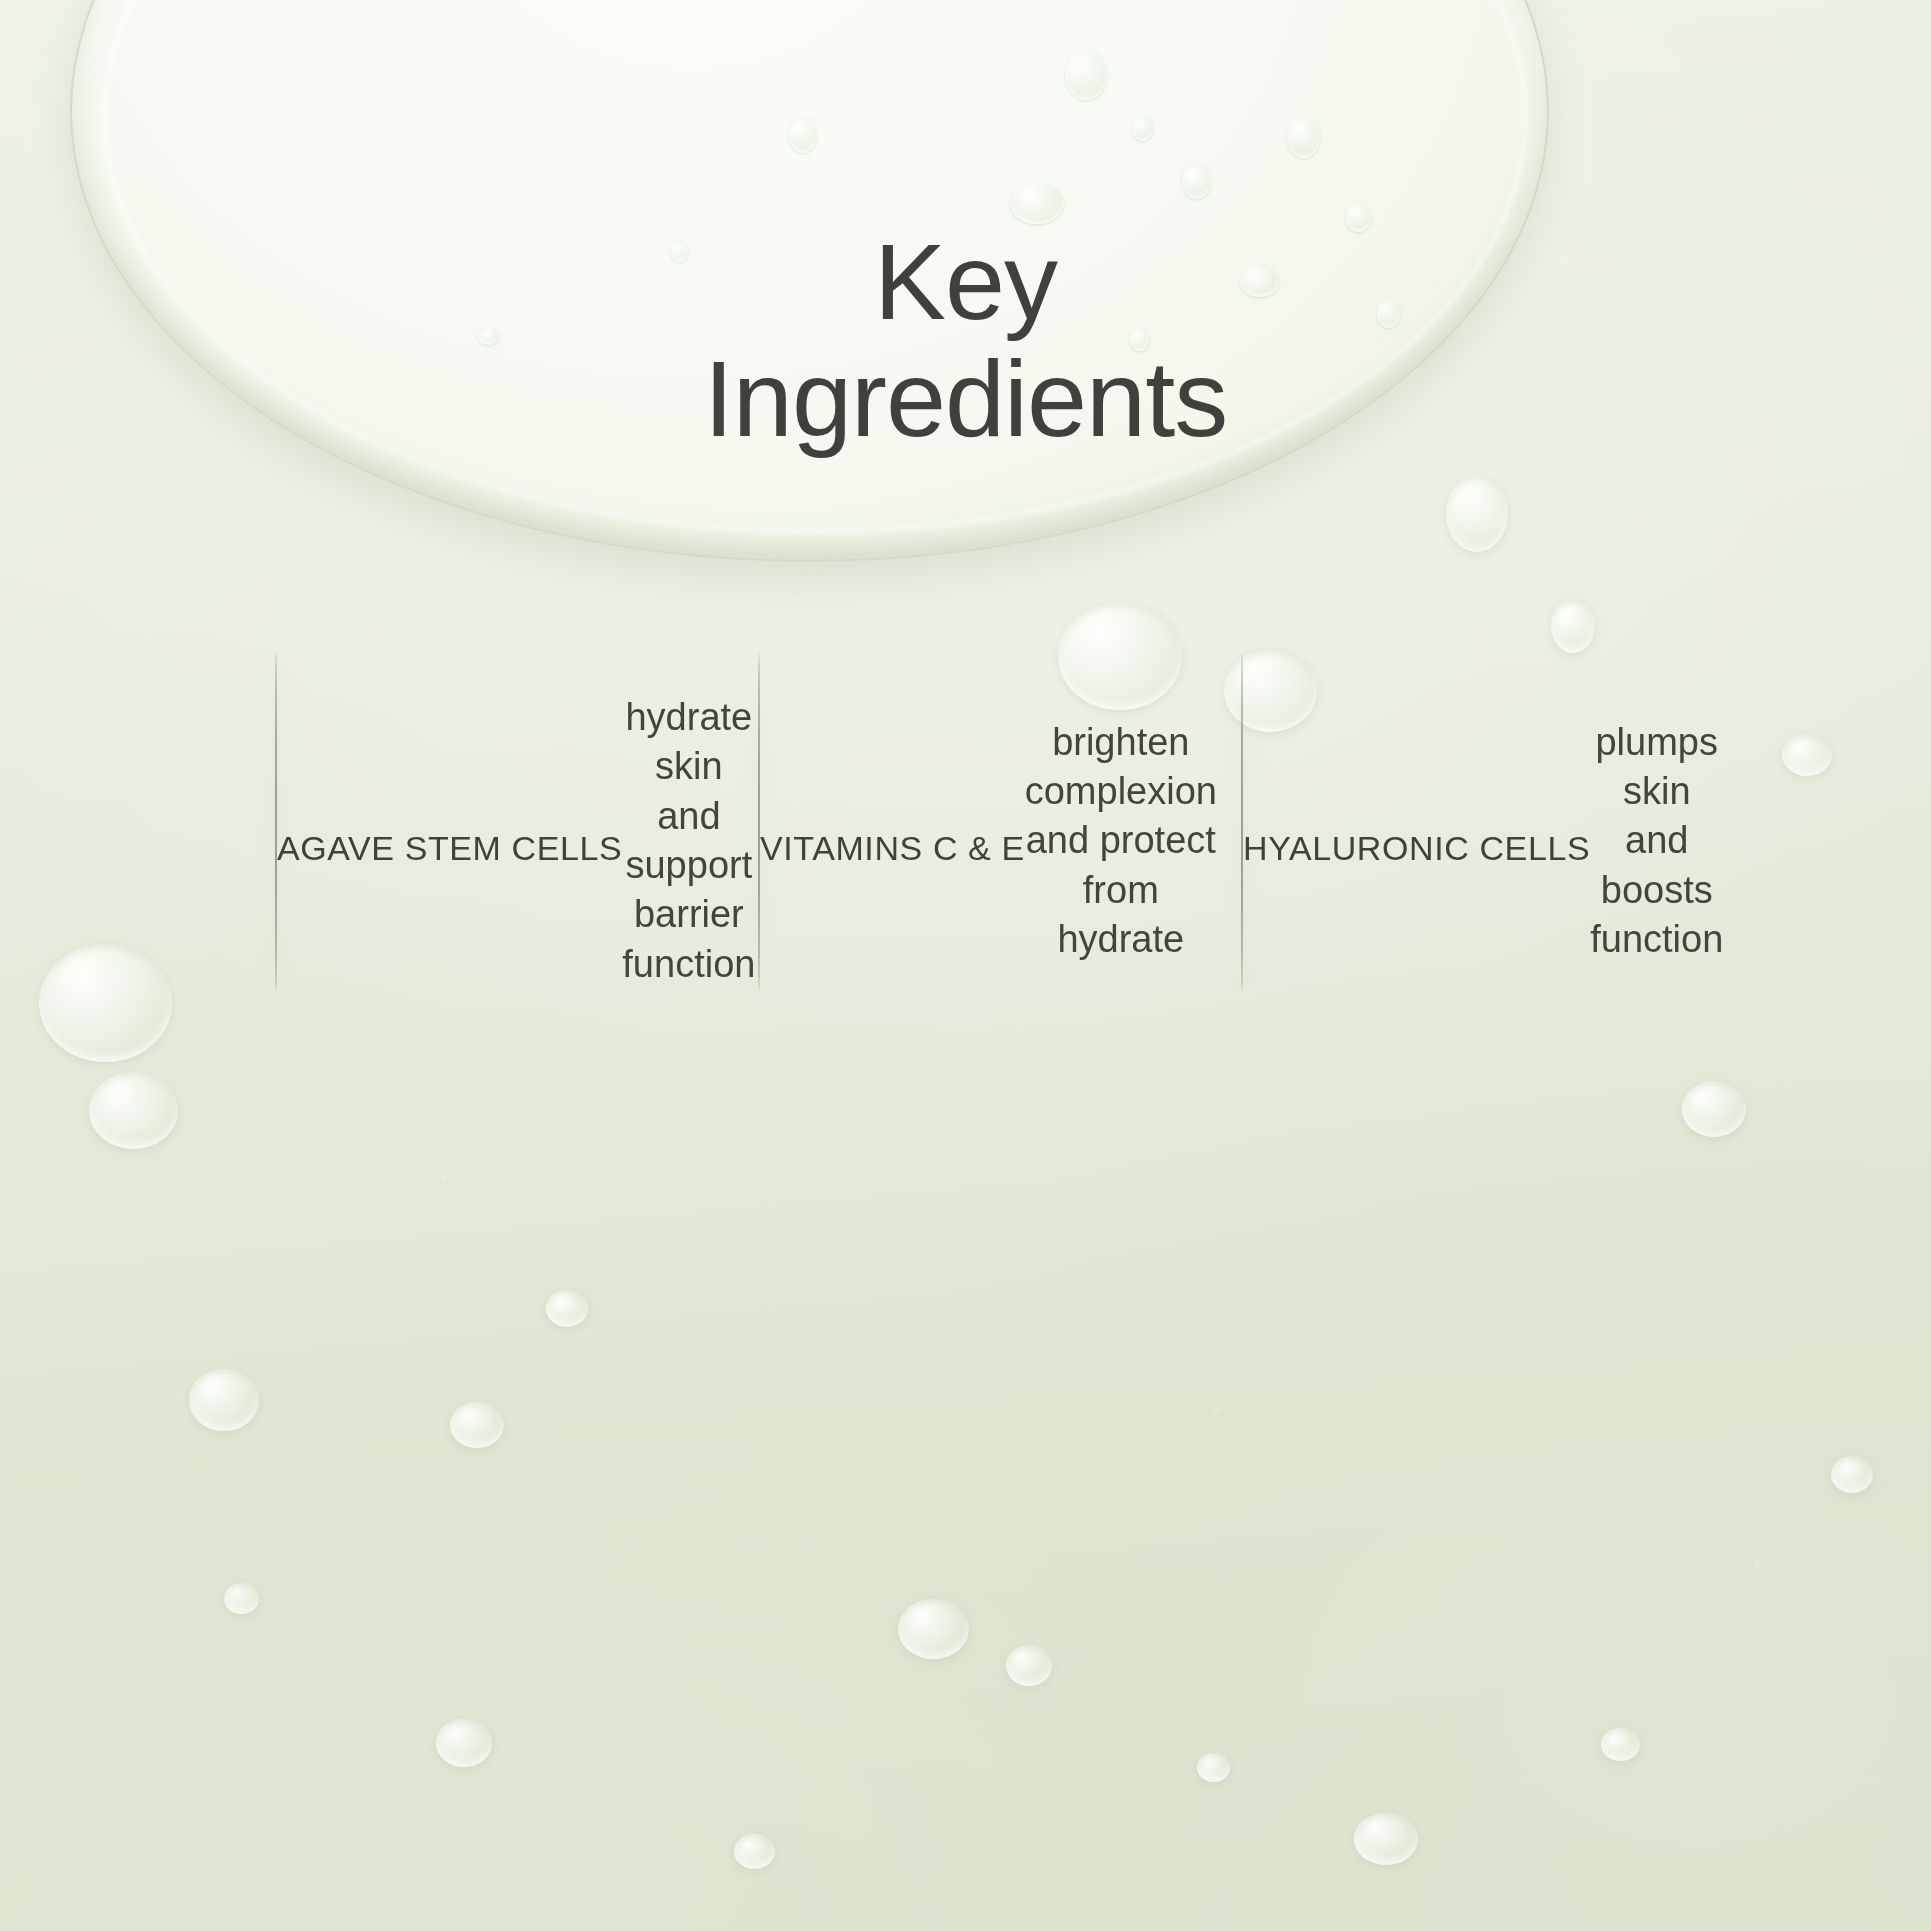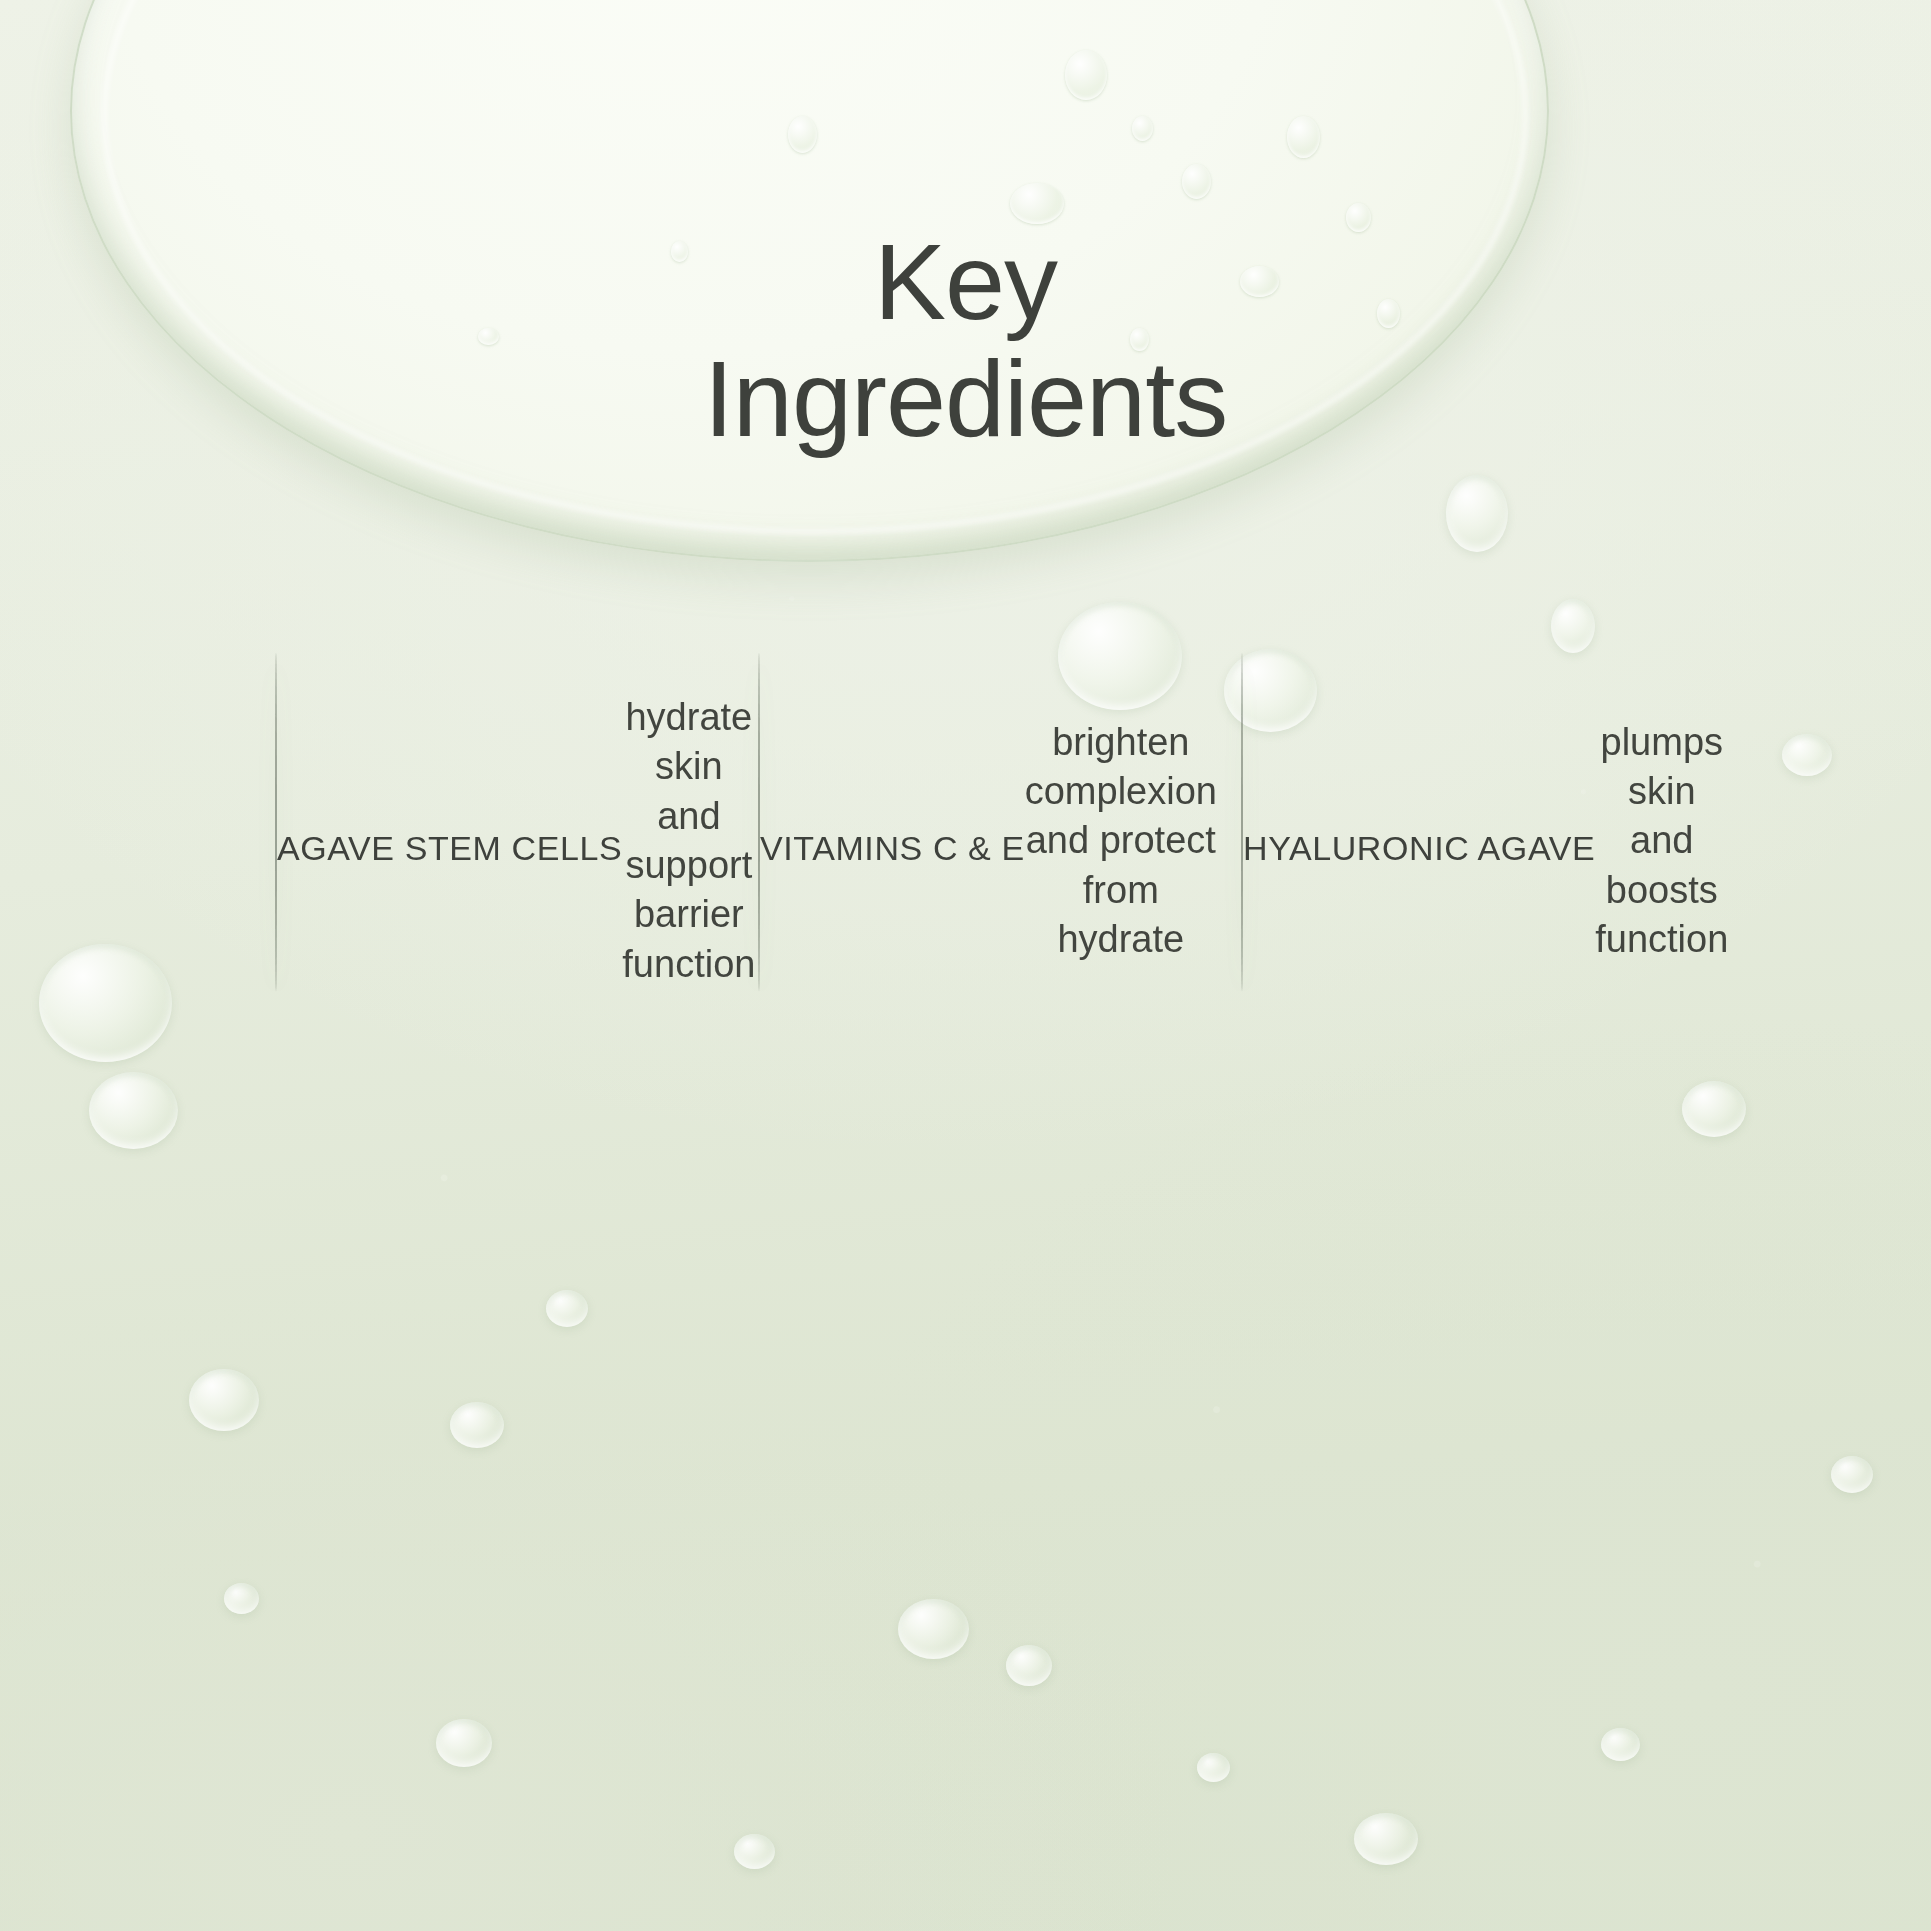--- a/index.html
+++ b/index.html
@@ -228,21 +228,21 @@
         <div>brighten complexion</div>
         <div>and protect from</div>
         <div>hydrate</div>
       </div>
     </div>
 
     <div class="card">
       <div class="swatch sw-blue">
         <div class="sw-gloss"></div>
       </div>
-      <div class="ing-name">HYALURONIC AGAVE</div>
+      <div class="ing-name">HYALURONIC CELLS</div>
       <div class="ing-desc">
         <div>plumps skin and</div>
         <div>boosts</div>
         <div>function</div>
       </div>
     </div>
 
   </div>
 </div>
 

